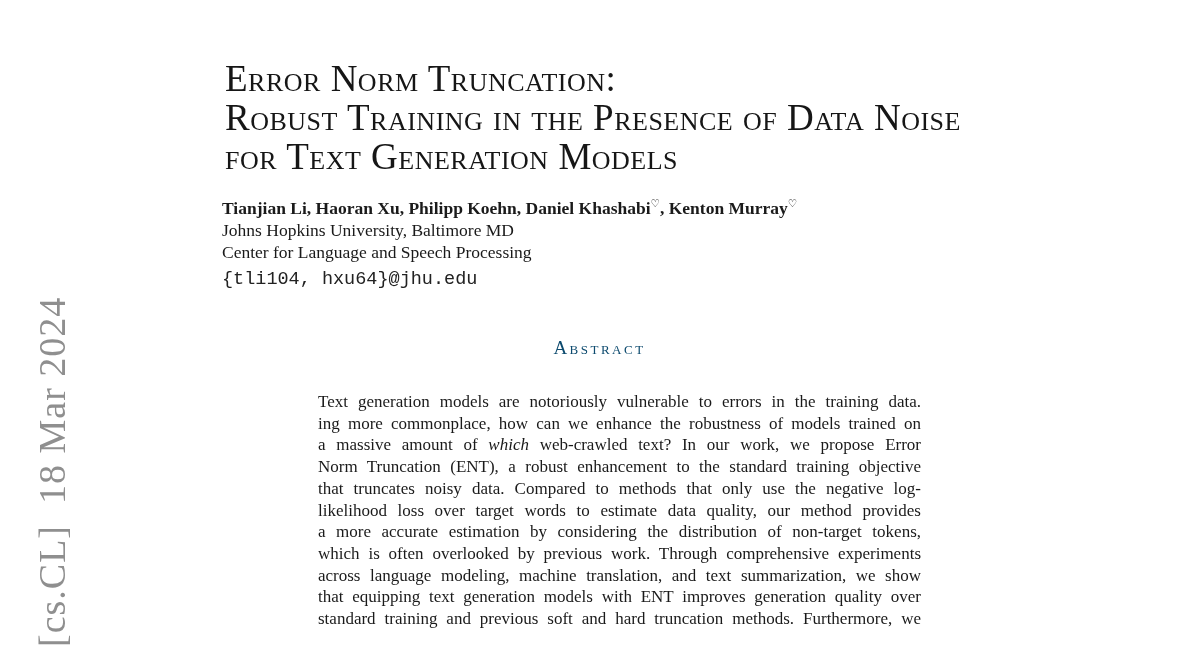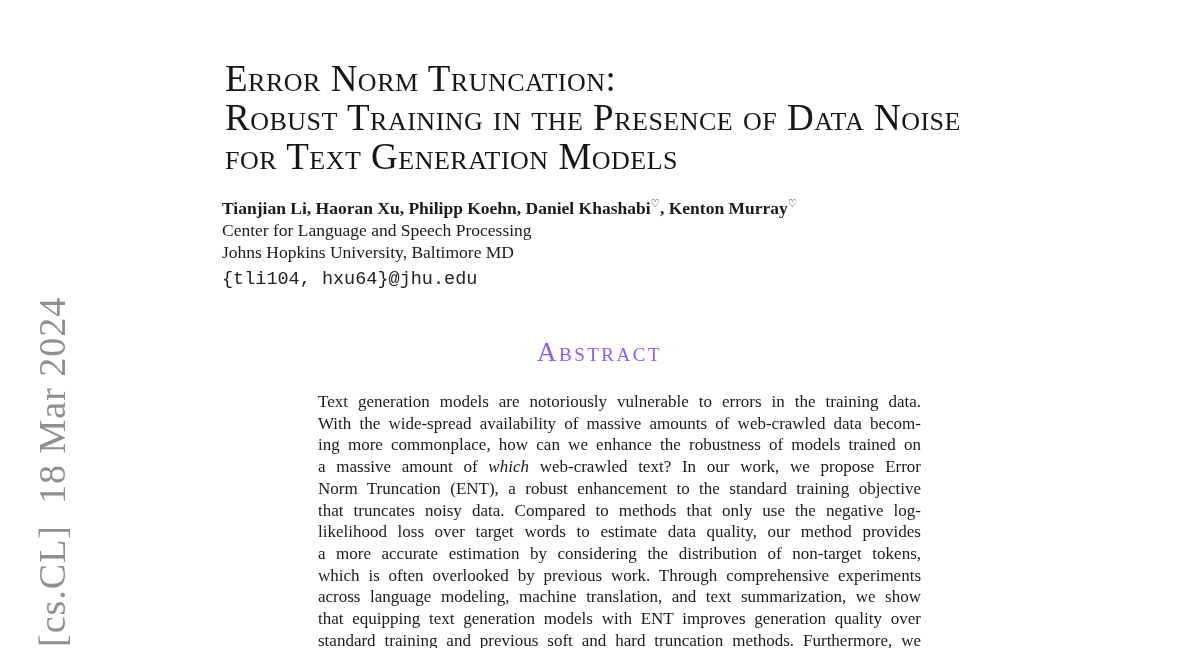--- a/index.html
+++ b/index.html
@@ -57,23 +57,23 @@
     margin-top: 6px;
     color: #222;
   }
 
   .abstract-heading {
     position: absolute;
     left: 278px; top: 337px;
     width: 643px;
     text-align: center;
     font-variant: small-caps;
-    font-size: 27px;
+    font-size: 19px;
     letter-spacing: 2.5px;
-    color: #8b5cf6;
+    color: #0c4a6e;
   }
 
   .abstract-body {
     position: absolute;
     left: 278px; top: 391px;
     width: 643px;
     font-size: 17px;
     overflow: hidden;
   }
   .abstract-body .line {
@@ -93,30 +93,29 @@
   <div class="watermark">[cs.CL]  18 Mar 2024</div>
 
   <h1 class="title">
     <div>Error Norm Truncation:</div>
     <div>Robust Training in the Presence of Data Noise</div>
     <div>for Text Generation Models</div>
   </h1>
 
   <div class="authors">
     <div class="author-names"><span>Tianjian Li, Haoran Xu, Philipp Koehn, Daniel Khashabi</span><sup>♡</sup><span>, Kenton Murray</span><sup>♡</sup></div>
+    <div>Johns Hopkins University, Baltimore MD</div>
     <div>Center for Language and Speech Processing</div>
-    <div>Johns Hopkins University, Baltimore MD</div>
     <div class="email">{tli104, hxu64}@jhu.edu</div>
   </div>
 
   <div class="abstract-heading">Abstract</div>
 
   <div class="abstract-body">
       <div class="line"><span>Text generation models are notoriously vulnerable to errors in the training data.</span></div>
-      <div class="line"><span>With the wide-spread availability of massive amounts of web-crawled data becom-</span></div>
       <div class="line"><span>ing more commonplace, how can we enhance the robustness of models trained on</span></div>
       <div class="line"><span>a massive amount of </span><em>which</em><span> web-crawled text? In our work, we propose Error</span></div>
       <div class="line"><span>Norm Truncation (ENT), a robust enhancement to the standard training objective</span></div>
       <div class="line"><span>that truncates noisy data. Compared to methods that only use the negative log-</span></div>
       <div class="line"><span>likelihood loss over target words to estimate data quality, our method provides</span></div>
       <div class="line"><span>a more accurate estimation by considering the distribution of non-target tokens,</span></div>
       <div class="line"><span>which is often overlooked by previous work. Through comprehensive experiments</span></div>
       <div class="line"><span>across language modeling, machine translation, and text summarization, we show</span></div>
       <div class="line"><span>that equipping text generation models with ENT improves generation quality over</span></div>
       <div class="line"><span>standard training and previous soft and hard truncation methods. Furthermore, we</span></div>

